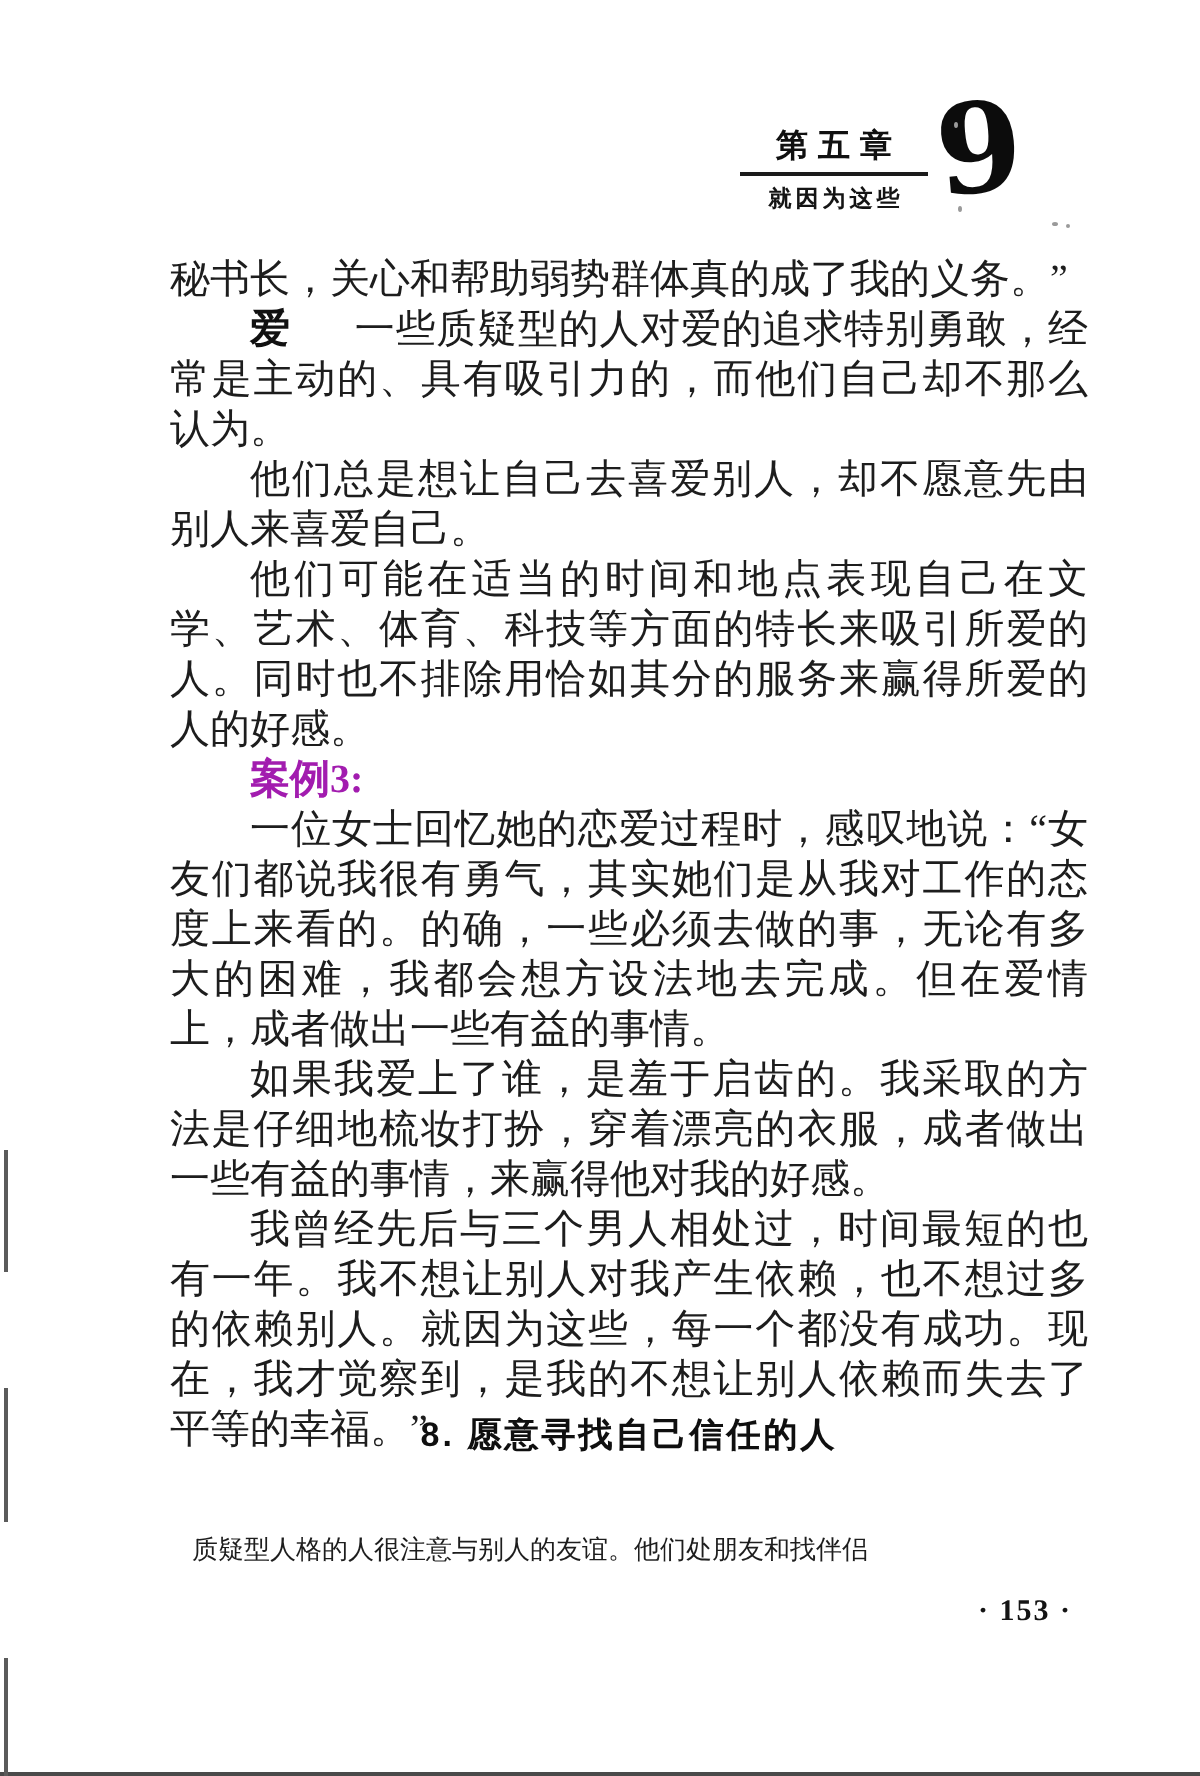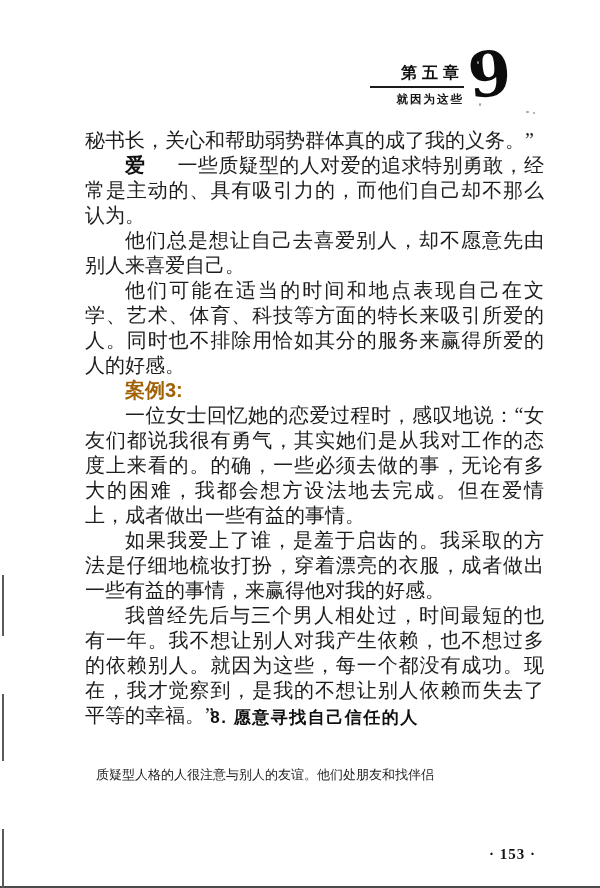--- a/index.html
+++ b/index.html
@@ -9,21 +9,21 @@
     margin:0 auto;
     background:#ffffff;
     overflow:hidden;
     font-family:"Liberation Serif","DejaVu Serif",serif;
     color:#1d1d1d;
   }
 
   
   .chapter-block {
     position:absolute; top:63px; left:370px; width:94px;
-    text-align:right;
+    text-align:center;
   }
   .chapter-title {
     font-family:"Liberation Sans","DejaVu Sans",sans-serif;
     font-weight:bold; font-size:16px; letter-spacing:5px;
     text-indent:5px; color:#101010; white-space:nowrap;
   }
   .chapter-rule {
     margin-top:2px; height:0;
     border-bottom:2px solid #1b1b1b;
   }
@@ -48,22 +48,22 @@
   }
   .body-text p { margin:0; }
   .ind { text-indent:2em; }
   .term {
     font-weight:bold;
     font-family:"Liberation Sans","DejaVu Sans",sans-serif;
     margin-right:1.6em; color:#111;
   }
   .case-label {
     font-weight:bold;
-    font-family:Liberation Sans, sans-serif;
-    color:#a16207;
+    font-family:Liberation Serif, serif;
+    color:#a21caf;
   }
 
   
   .section-heading {
     position:absolute; top:706px; left:85px; width:459px;
     text-align:center;
     font-family:"Liberation Sans","DejaVu Sans",sans-serif;
     font-weight:bold; font-size:17px; letter-spacing:1.5px;
     color:#0f0f0f;
   }
@@ -72,21 +72,20 @@
     font-size:13px; line-height:25px; text-indent:2em;
     text-align:justify;
   }
 
   
   .page-number {
     position:absolute; top:798px; left:85px; width:451px;
     text-align:right;
     font-weight:bold; font-size:15px; letter-spacing:1px;
     color:#141414;
-    margin-top:48px;
   }
 
   
   .edge-bottom {
     position:absolute; left:0; bottom:0; width:600px; height:2px;
     background:#4a4a4a;
   }
   .edge-left-seg { position:absolute; left:2px; width:2px; background:#5b5b5b; }
   .seg1 { top:575px; height:61px; }
   .seg2 { top:694px; height:67px; }

